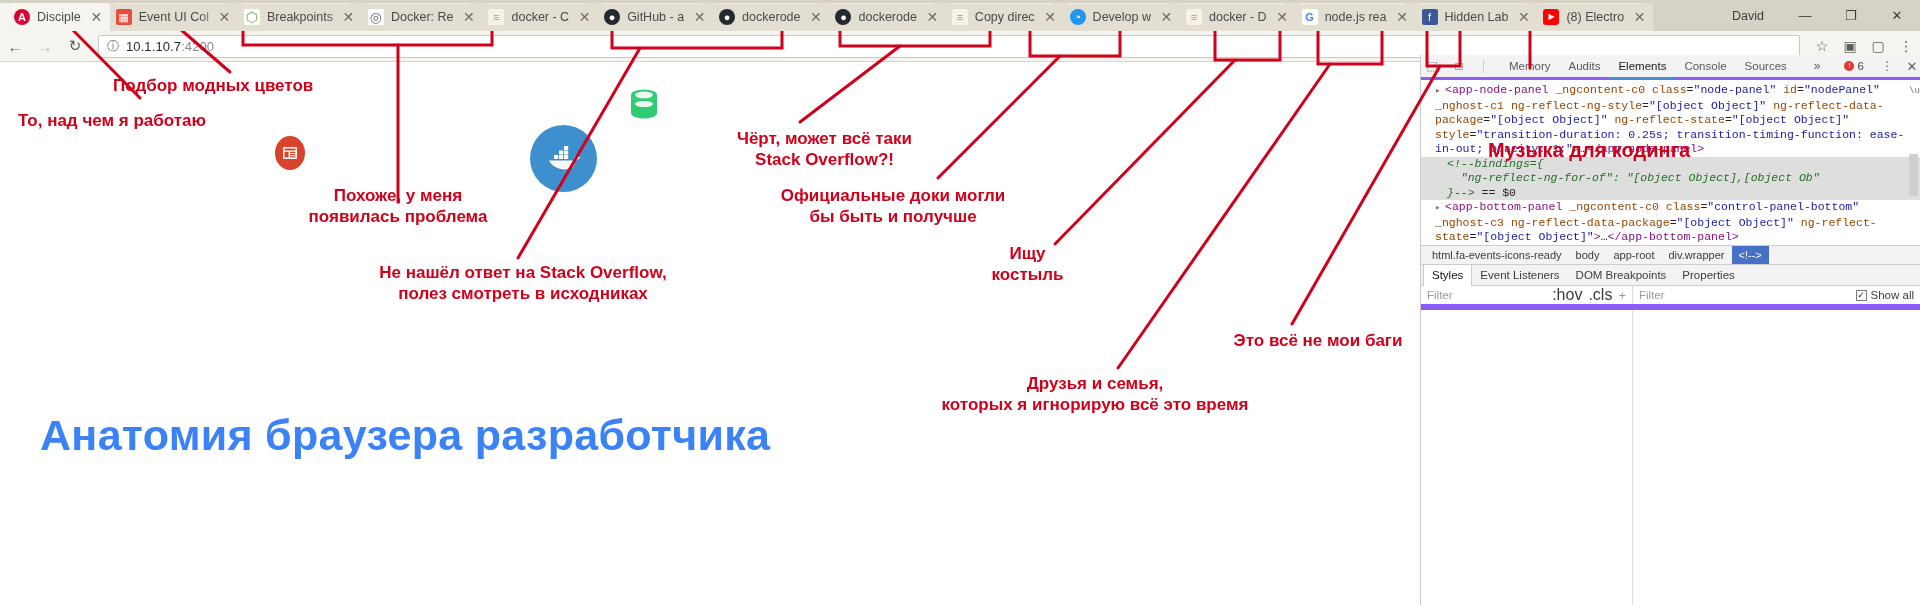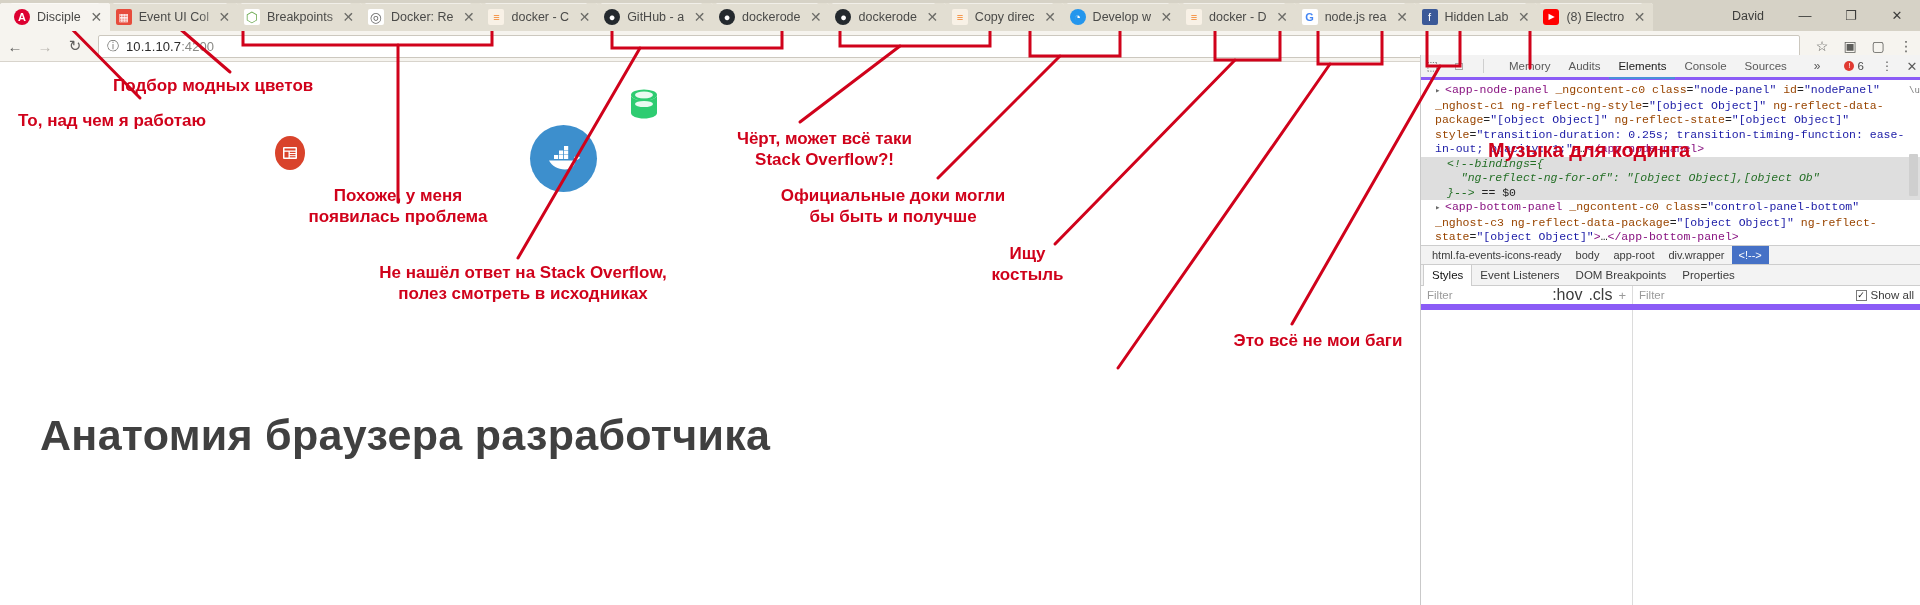--- a/index.html
+++ b/index.html
@@ -106,21 +106,21 @@
              pointer-events:none; }
   .anno-label{
     position:absolute; color:#d0021b;
     font-family:"Liberation Sans", sans-serif;
     font-weight:700; font-size:17px; line-height:21px;
     white-space:pre-line;
   }
   .anno-label.center{ text-align:center; }
   .anno-title{
     position:absolute; left:40px; top:410px;
-    color:#404040; font-weight:700; font-size:43px; line-height:50px;
+    color:#3b82f6; font-weight:700; font-size:43px; line-height:50px;
     letter-spacing:.3px; white-space:nowrap;
   }
   .anno-music{
     position:absolute; left:1488px; top:138px;
     color:#d0021b; font-weight:700; font-size:20px; line-height:24px;
     white-space:nowrap;
   }
 
   
   .devtools{
@@ -444,17 +444,19 @@
   <div class="anno-label" style="left:113px; top:75px;">Подбор модных цветов</div>
   <div class="anno-label center" style="left:243px;top:185px;width:310px;">Похоже, у меня
 появилась проблема</div>
   <div class="anno-label center" style="left:358px;top:262px;width:330px;text-align:center;">Не нашёл ответ на Stack Overflow,
 полез смотреть в исходниках</div>
   <div class="anno-label center" style="left:732px;top:128px;width:185px;">Чёрт, может всё таки
 Stack Overflow?!</div>
   <div class="anno-label center" style="left:778px;top:185px;width:230px;">Официальные доки могли
 бы быть и получше</div>
   <div class="anno-label center" style="left:975px;top:243px;width:105px;">Ищу костыль</div>
+  <div class="anno-label center" style="left:930px;top:373px;width:330px;">Друзья и семья,
+которых я игнорирую всё это время</div>
   <div class="anno-label center" style="left:1188px;top:330px;width:180px;margin-left:40px;">Это всё не мои баги</div>
   <div class="anno-music">Музыка для кодинга</div>
   <div class="anno-title">Анатомия браузера разработчика</div>
 
 </div>
 
 </body></html>

